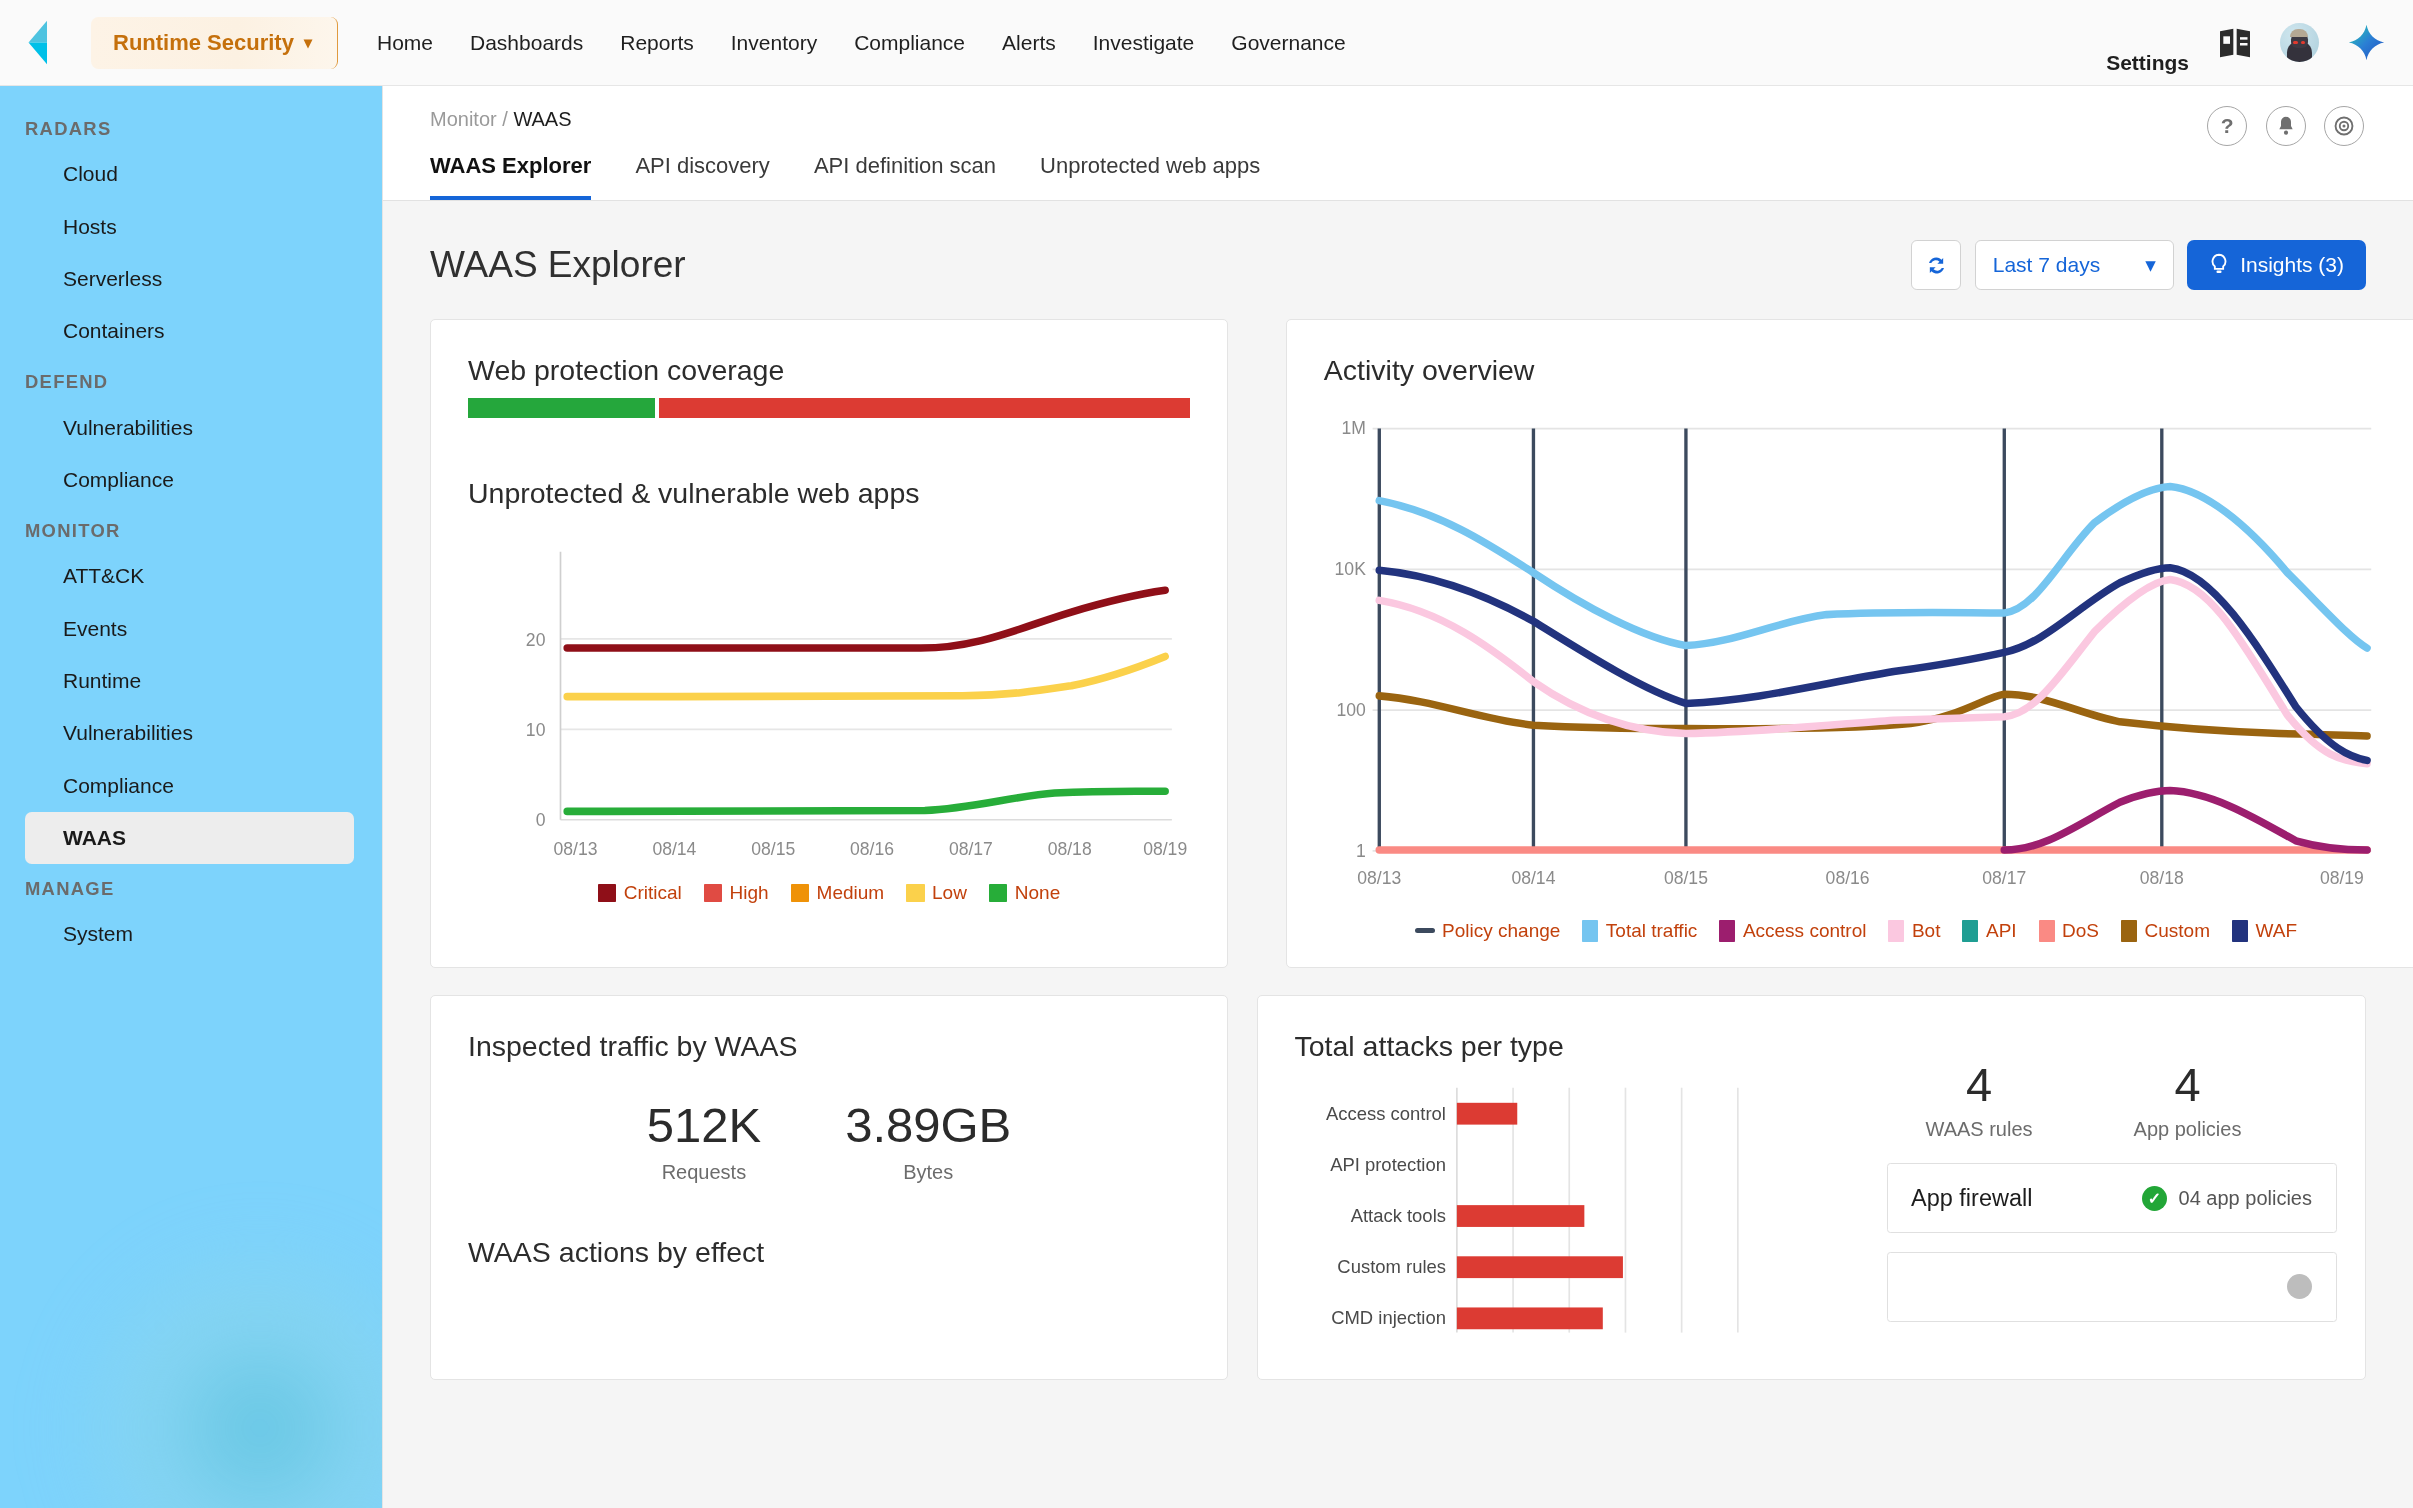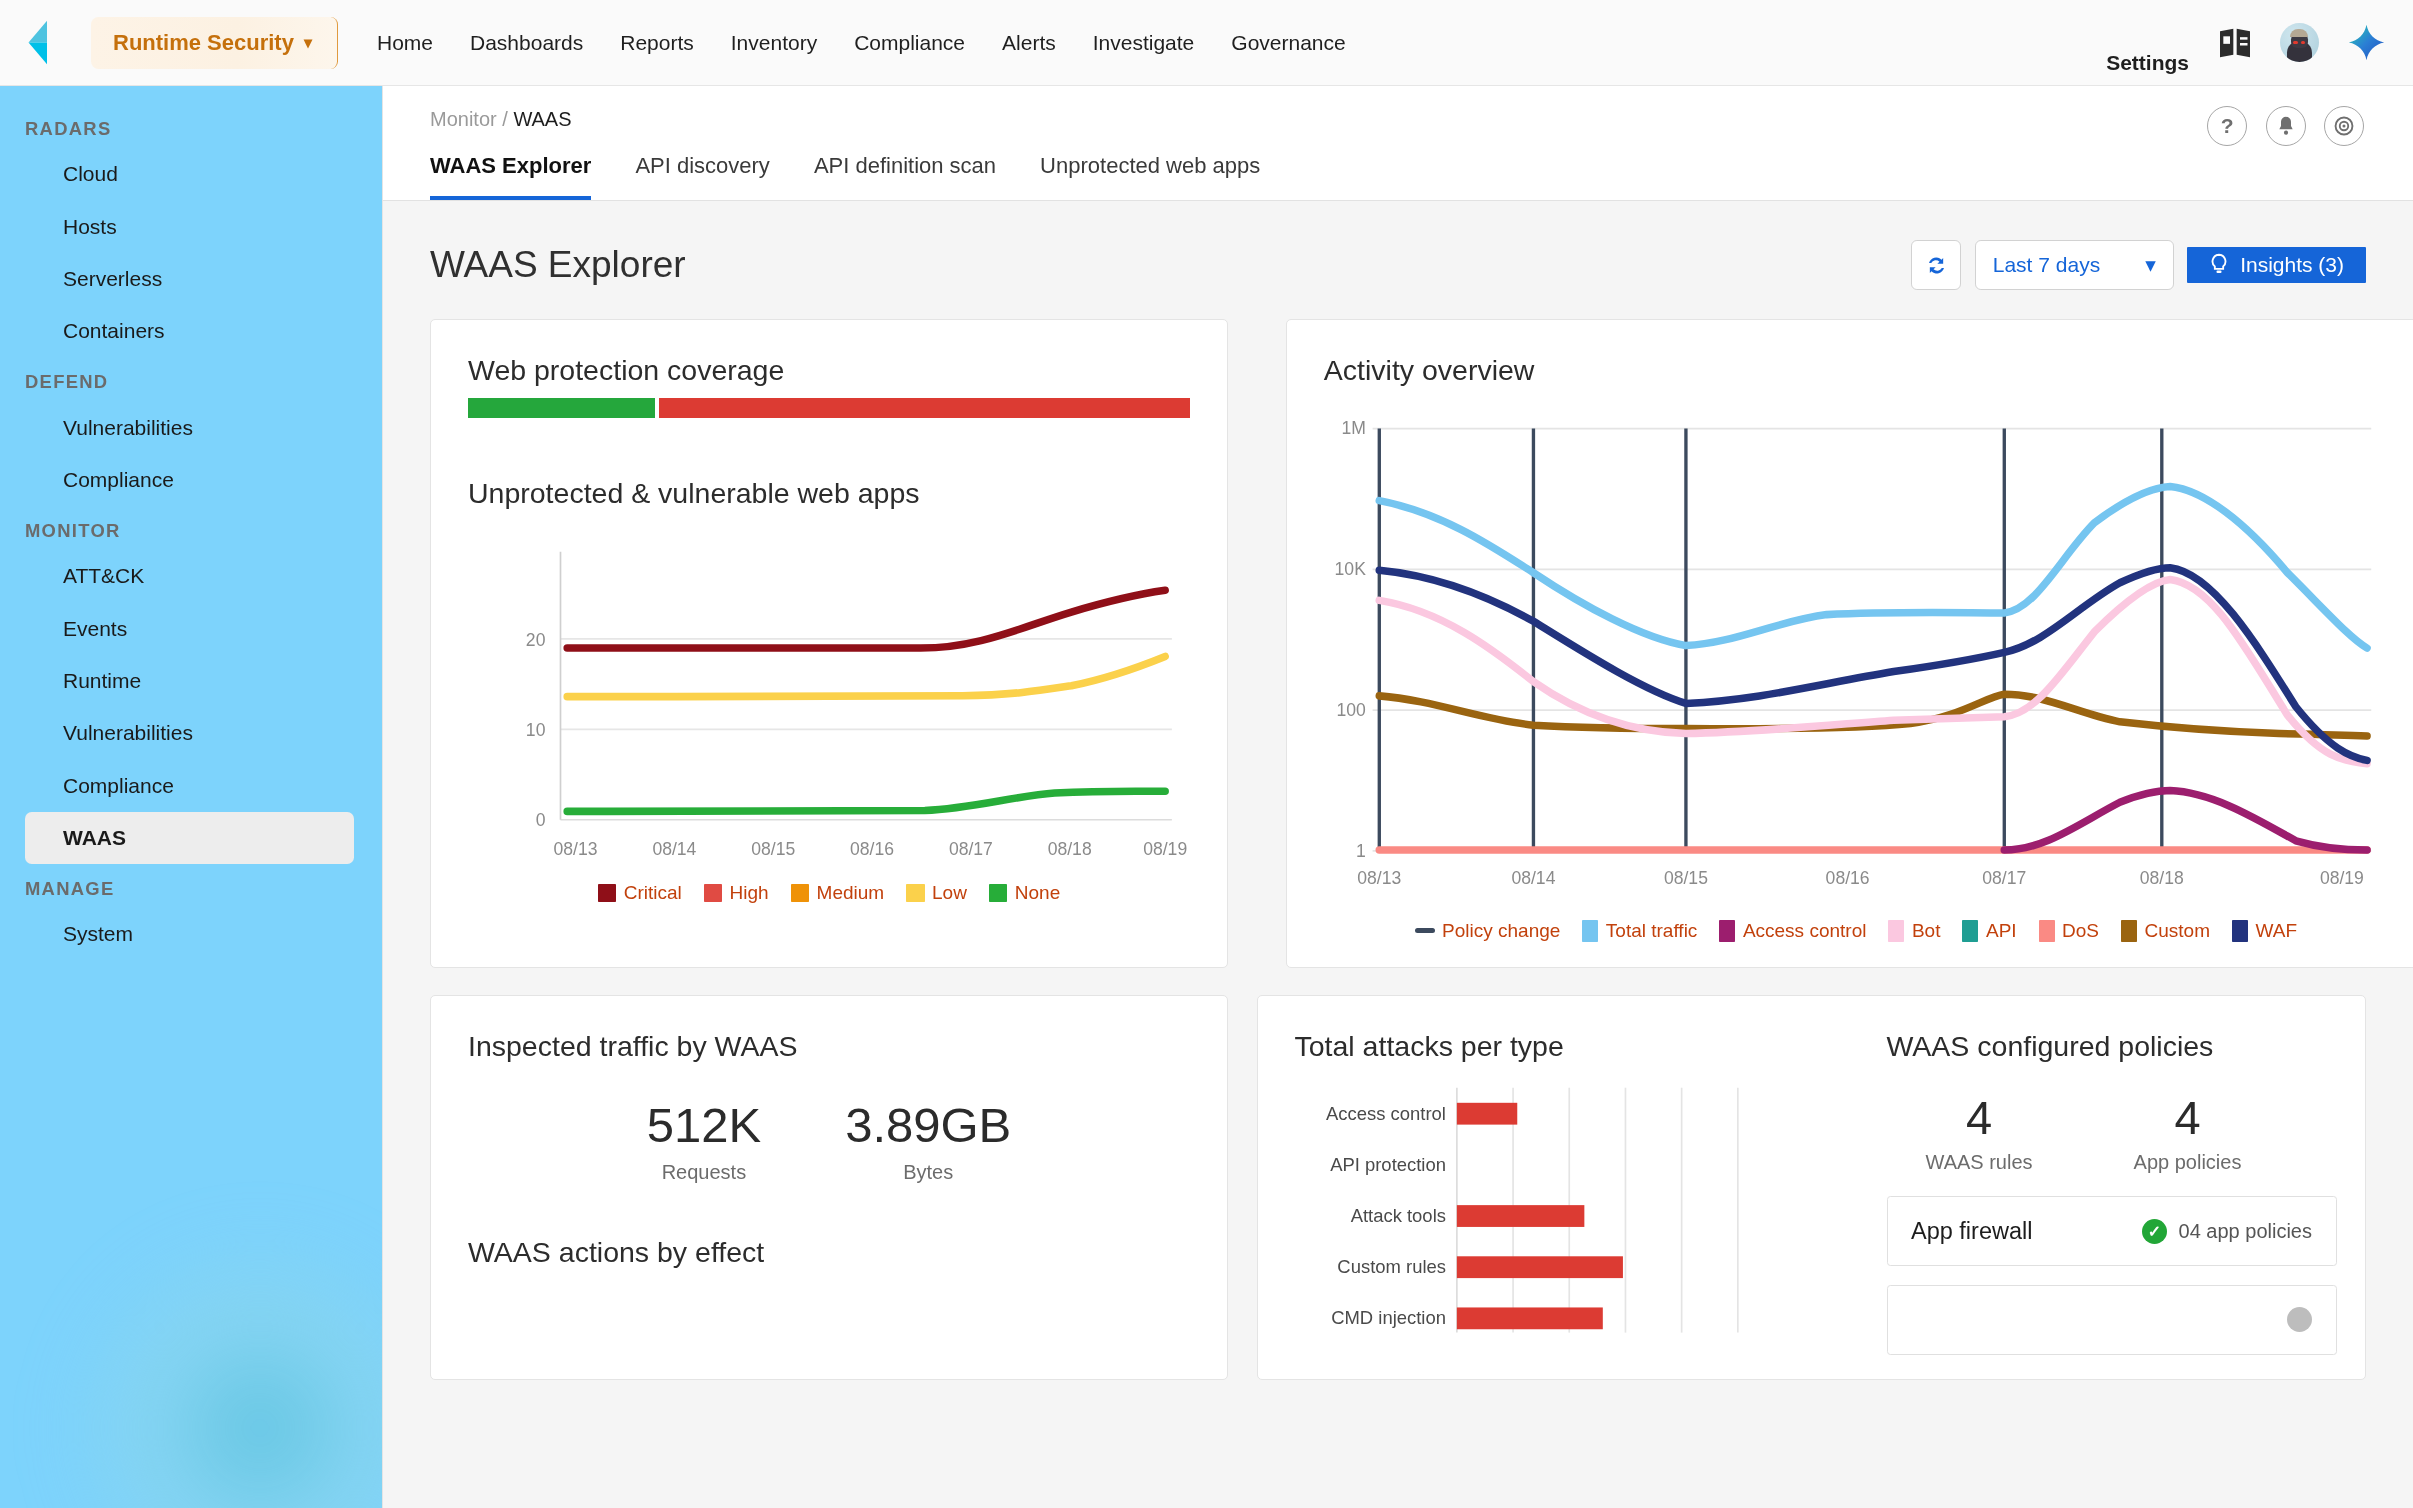--- a/index.html
+++ b/index.html
@@ -104,21 +104,21 @@
   .sq-btn {
     width: 50px; height: 50px; background: #fff; border: 0.8px solid #d2d2d2; border-radius: 5.9px;
     display: flex; align-items: center; justify-content: center; cursor: pointer;
   }
   .range-select {
     height: 50px; min-width: 199px; background: #fff; border: 0.8px solid #d2d2d2; border-radius: 5.9px;
     display: flex; align-items: center; justify-content: space-between;
     padding: 0 17px; color: #1565d8; font-size: 21px; cursor: pointer; gap: 20px;
   }
   .insights-btn {
-    height: 36px; background: #1565d8; border-radius: 1px; color: #fff;
+    height: 50px; background: #1565d8; border-radius: 7px; color: #fff;
     display: flex; align-items: center; gap: 11px; padding: 0 22px;
     font-size: 21px; cursor: pointer; white-space: nowrap;
   }
 
   .grid { display: grid; grid-template-columns: 798px 0.8px 1fr; gap: 0 28.5px; }
   .row2 { display: grid; grid-template-columns: 798px 1fr; gap: 0 28.5px; margin-top: 27px; }
   .card { background: #fff; border: 0.8px solid #e4e4e4; border-radius: 5px; padding: 34px 37px 25px 37px; }
   .card-title { font-size: 28.5px; color: #2c2c2c; font-weight: 400; }
 
   
@@ -506,21 +506,20 @@
                     <text class="bar-lbl" x="180" y="46" text-anchor="end">Access control</text>
                     <text class="bar-lbl" x="180" y="107" text-anchor="end">API protection</text>
                     <text class="bar-lbl" x="180" y="168" text-anchor="end">Attack tools</text>
                     <text class="bar-lbl" x="180" y="229" text-anchor="end">Custom rules</text>
                     <text class="bar-lbl" x="180" y="290" text-anchor="end">CMD injection</text>
                   </svg>
                 </div>
               </div>
 
               <div class="split-right">
-                <div class="card-title">WAAS configured policies</div>
                 <div class="policy-stats">
                   <div class="policy-stat">
                     <div class="val">4</div>
                     <div class="lbl">WAAS rules</div>
                   </div>
                   <div class="policy-stat">
                     <div class="val">4</div>
                     <div class="lbl">App policies</div>
                   </div>
                 </div>

